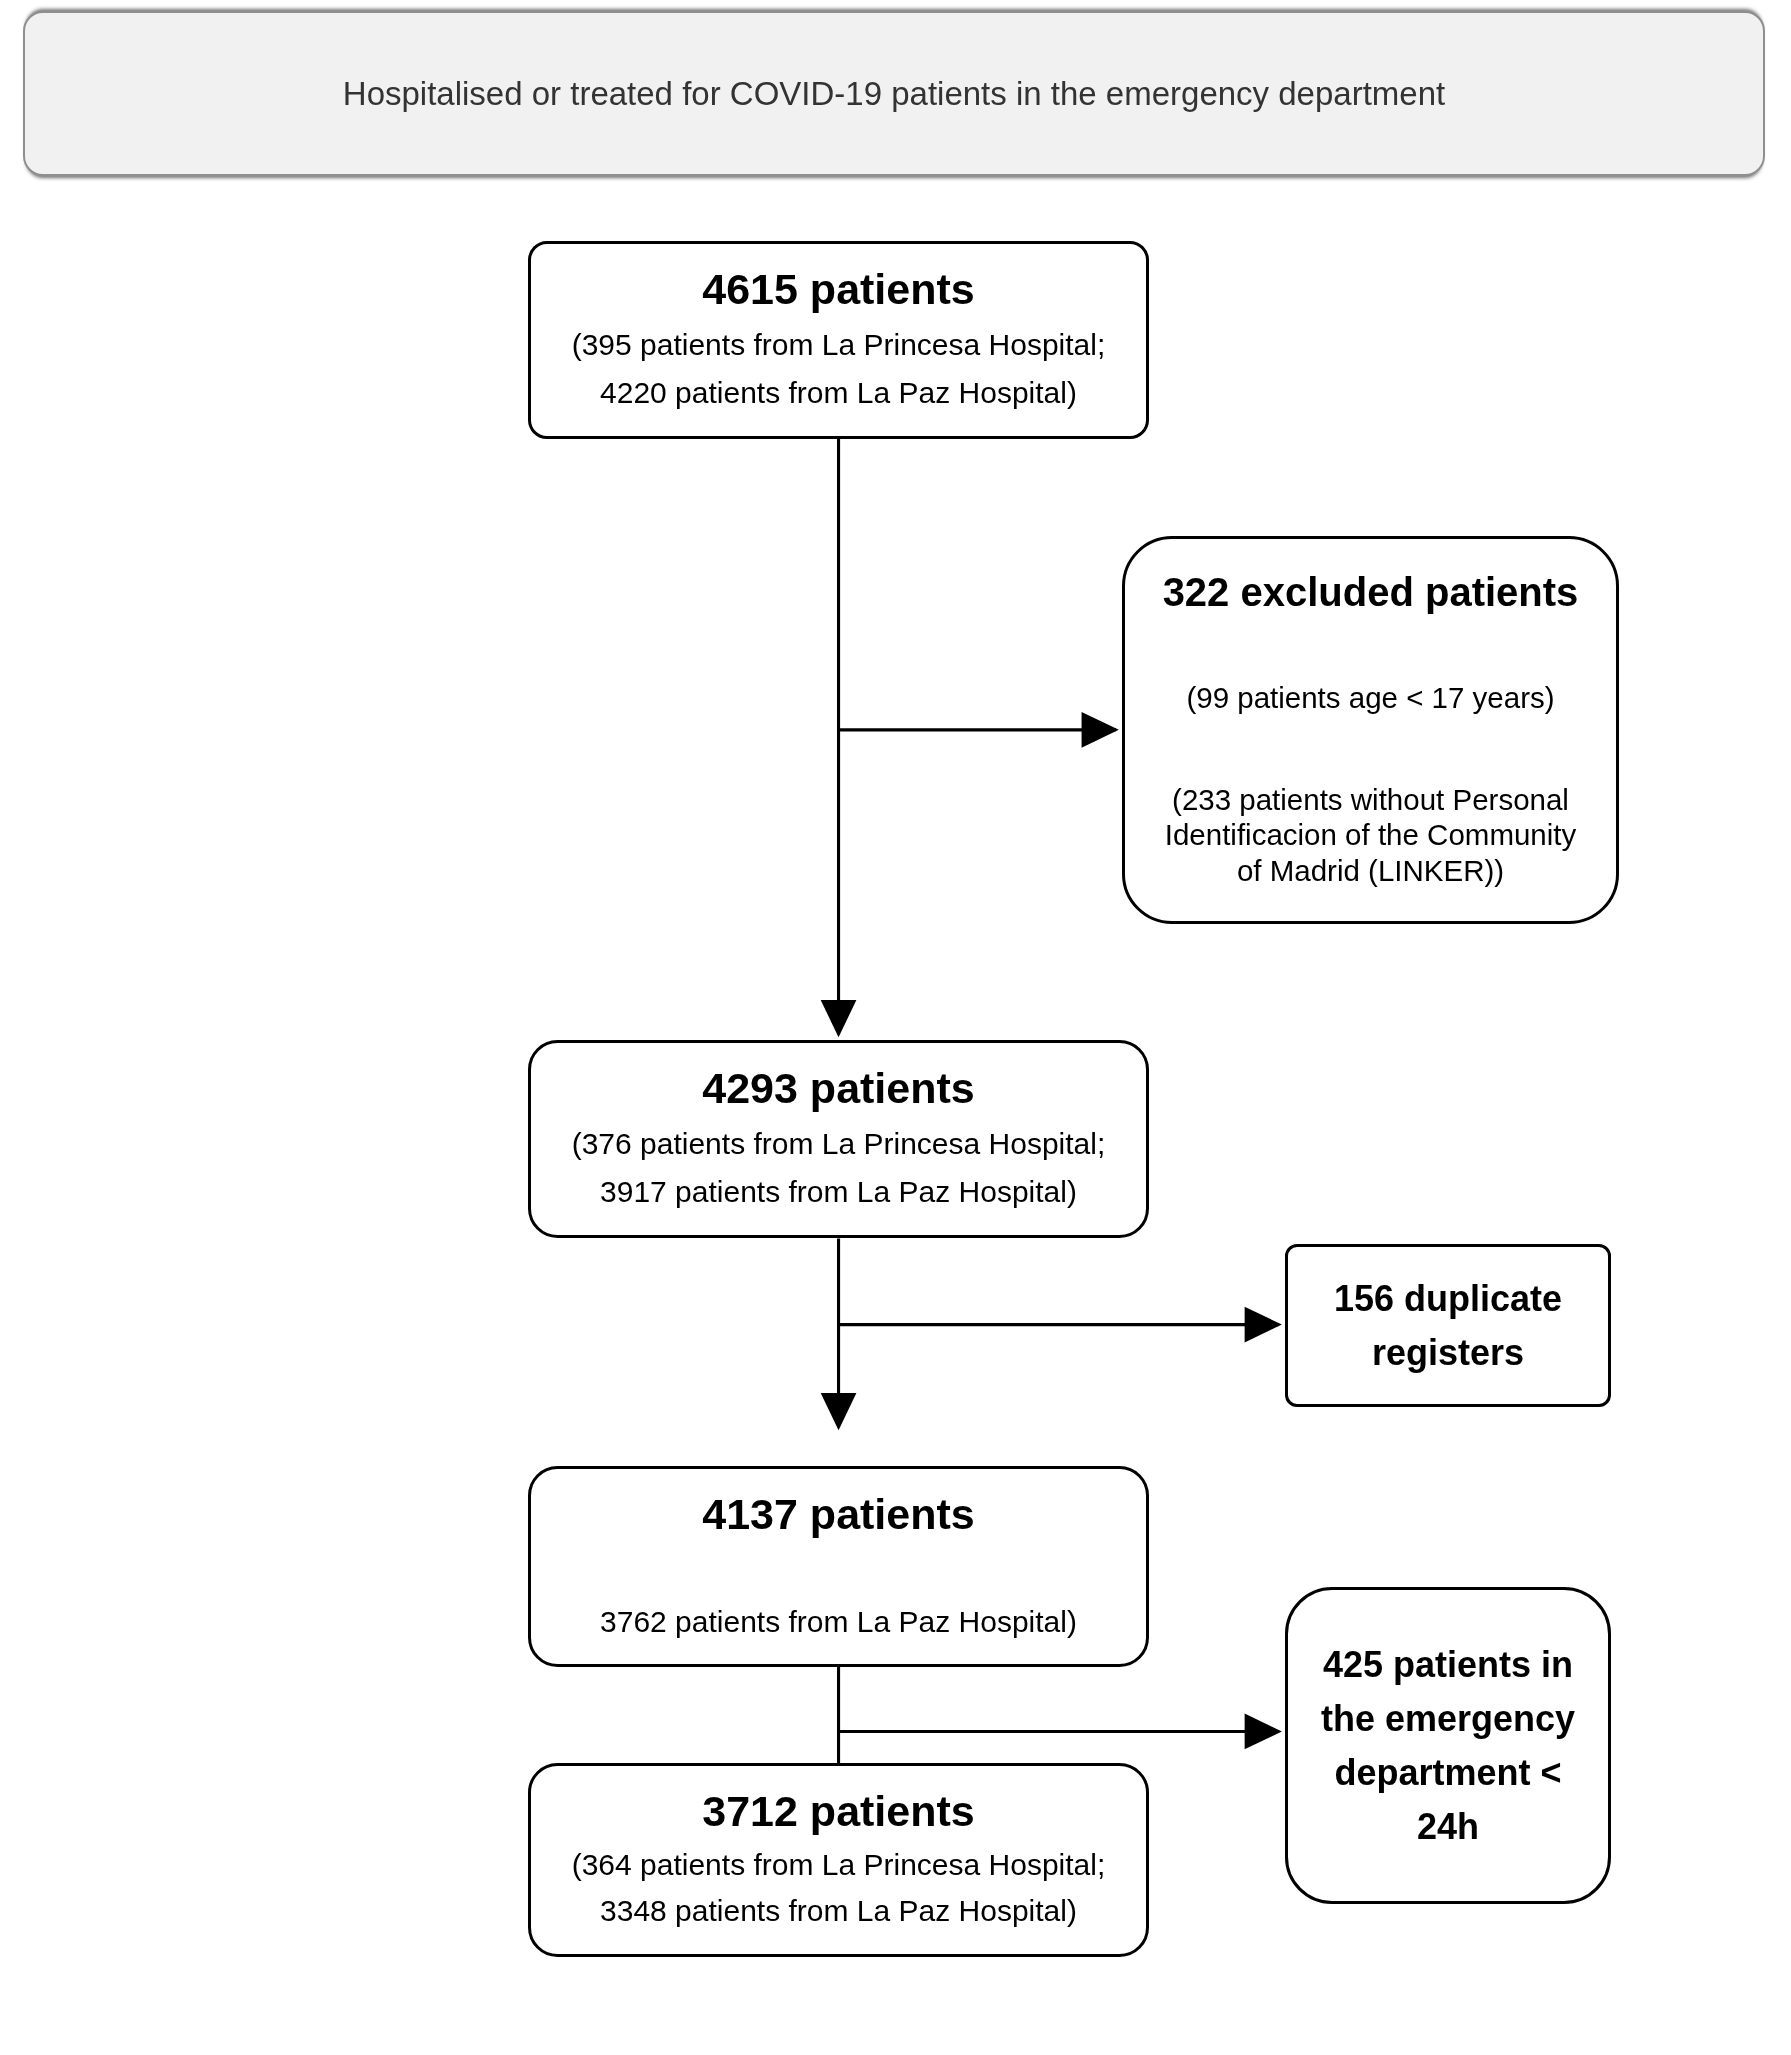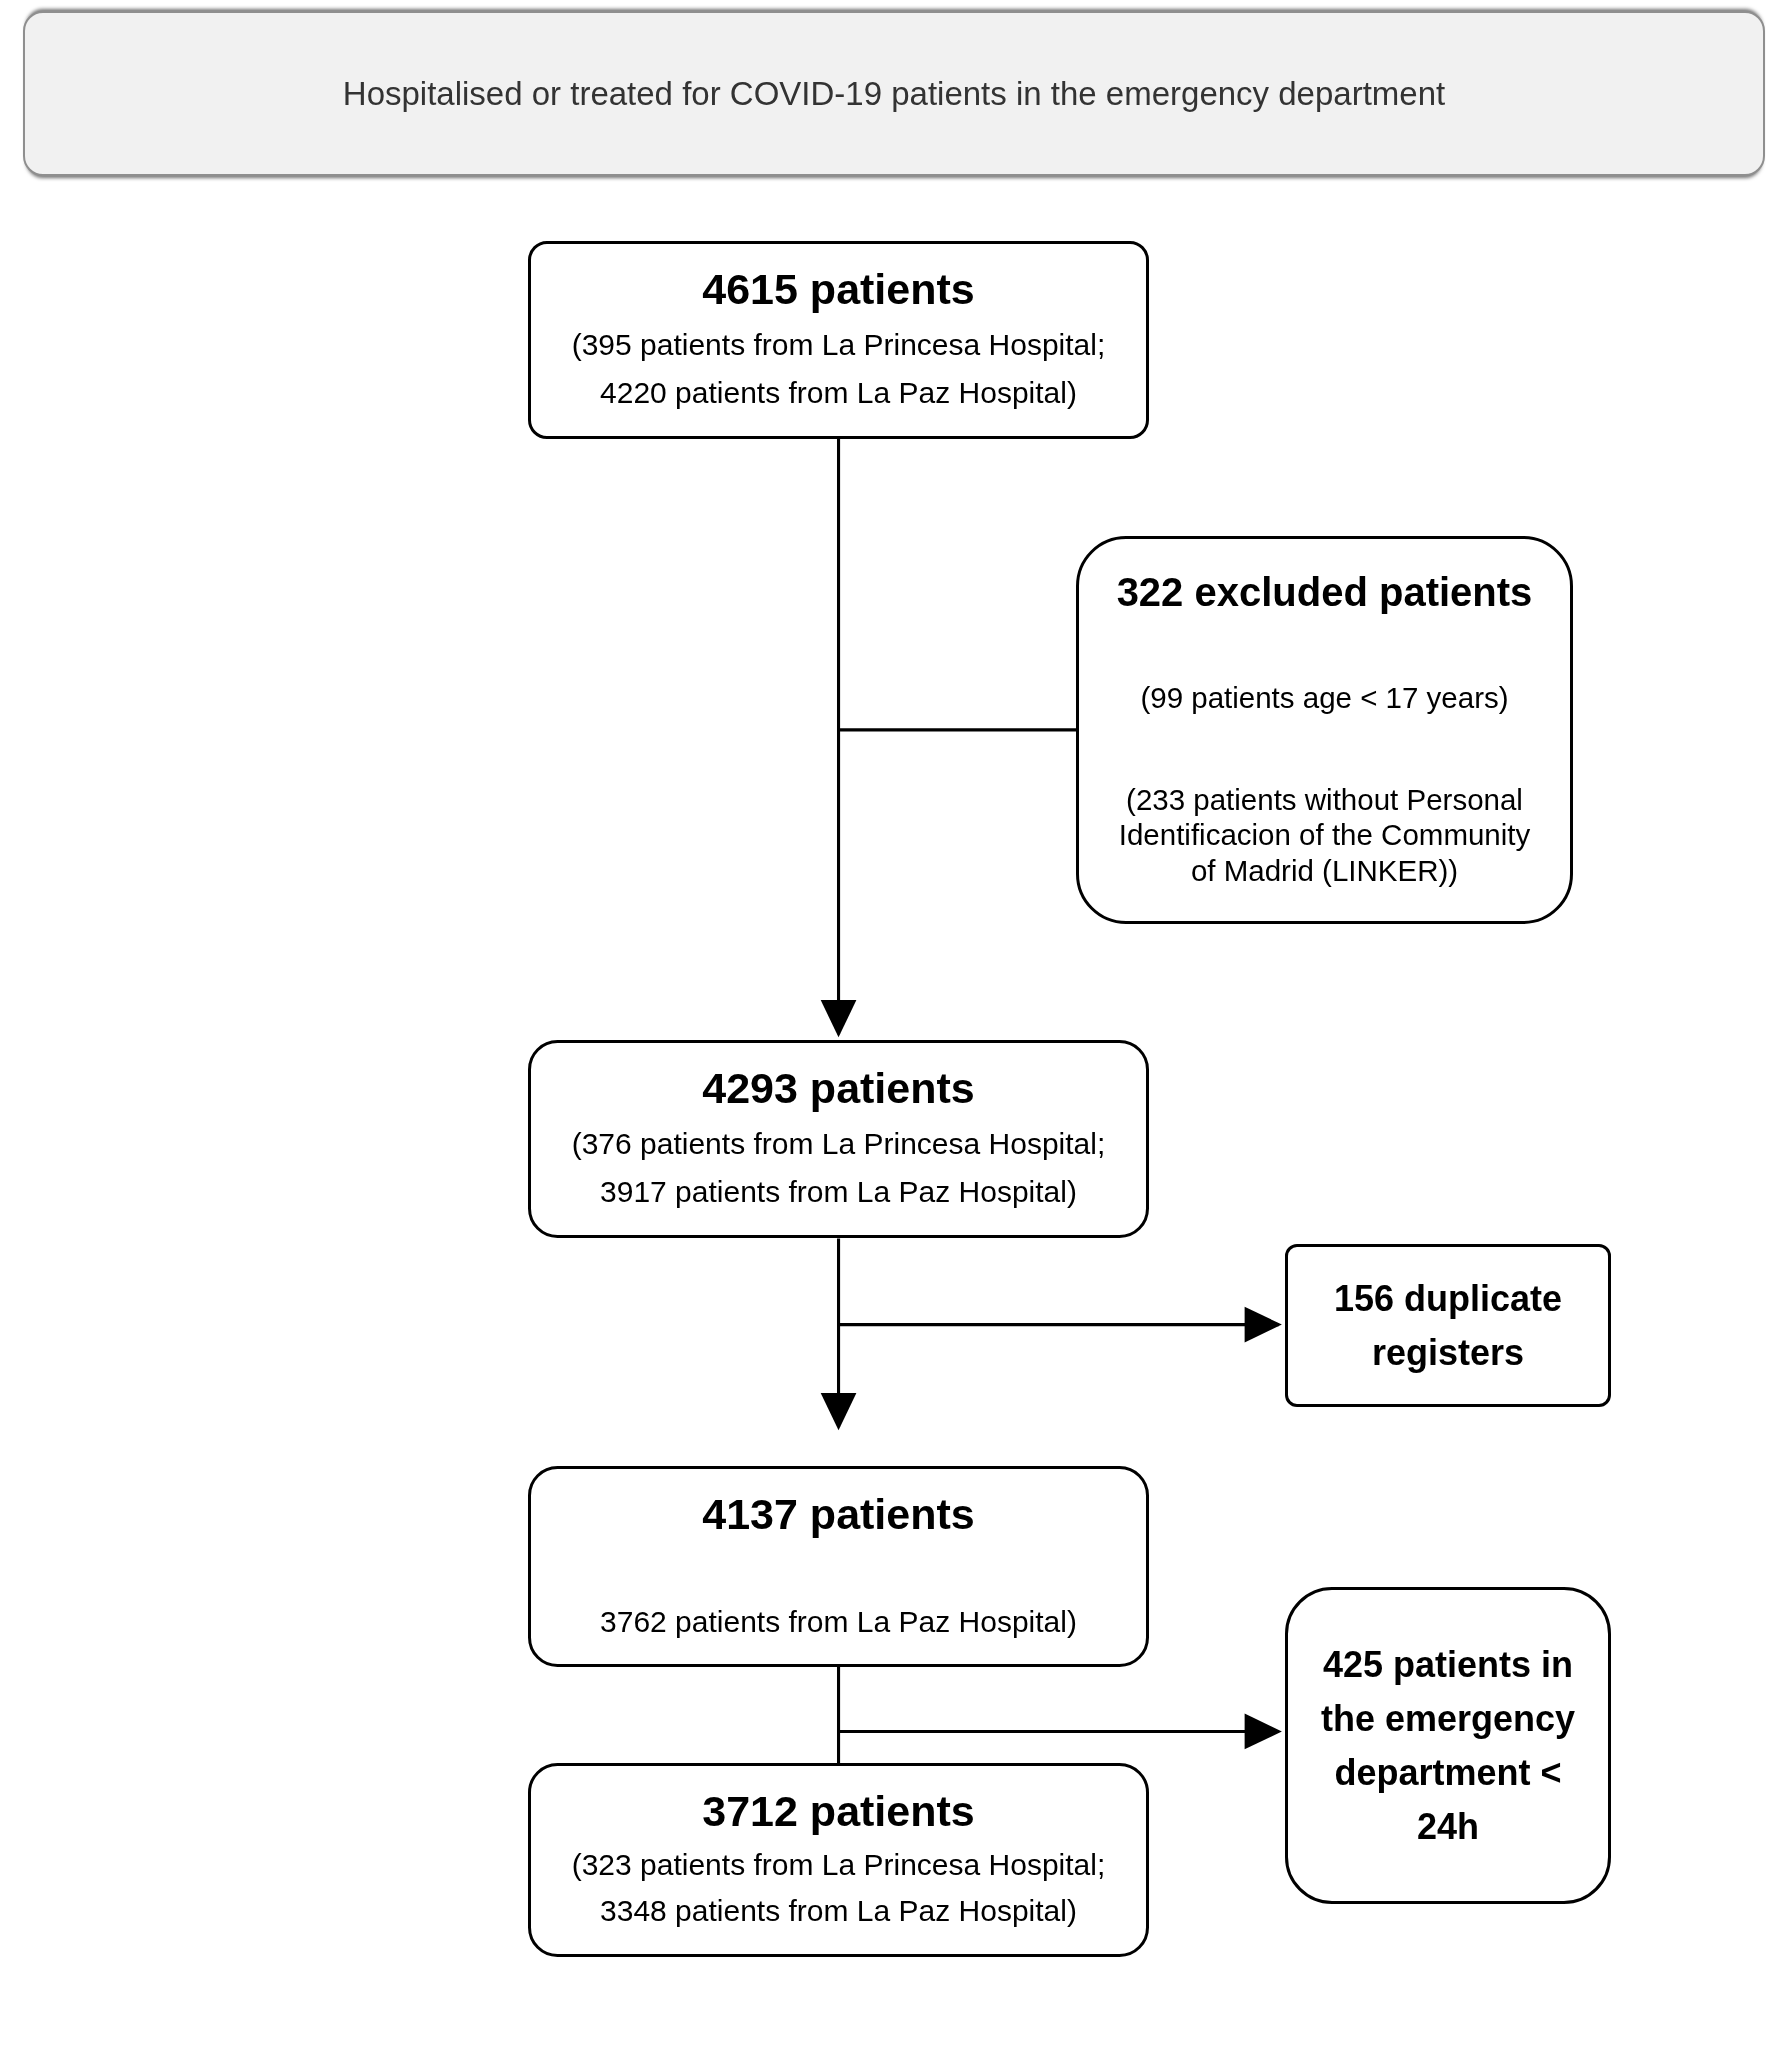--- a/index.html
+++ b/index.html
@@ -31,21 +31,21 @@
   }
   .box1 { top:241px;  height:198px;border-radius:19px; }
   .box2 { top:1040px; height:198px; }
   .box3 { top:1466px; height:201px; }
   .box4 { top:1763px; height:194px; }
 
   .box-title { font-size:43px; font-weight:700; line-height:1.1; }
   .box-line  { font-size:30px; line-height:1.15; }
 
   .excl {
-    left:1076px; top:536px; width:497px; height:388px; border-radius:50px;
+    left:1122px; top:536px; width:497px; height:388px; border-radius:50px;
     justify-content:space-between; padding:31px 12.4px 33px;
   }
   .side-title { font-size:40px; font-weight:700; line-height:1.1; }
   .side-line  { font-size:29.5px; line-height:1.2; }
   .pre { white-space:pre-line; }
 
   .dupl {
     left:1285px; top:1244px; width:326px; height:163px; border-radius:12px;
     justify-content:center; padding:7.8px;
   }
@@ -117,18 +117,18 @@
 
   <div class="fbox ed24">
     <div class="side-bold pre">425 patients in
 the emergency
 department &lt;
 24h</div>
   </div>
 
   <div class="fbox main-box box4">
     <div class="box-title">3712 patients</div>
-    <div class="box-line">(323 patients from La Princesa Hospital;</div>
+    <div class="box-line">(364 patients from La Princesa Hospital;</div>
     <div class="box-line">3348 patients from La Paz Hospital)</div>
   </div>
 
 </div>
 
 
 </body></html>

